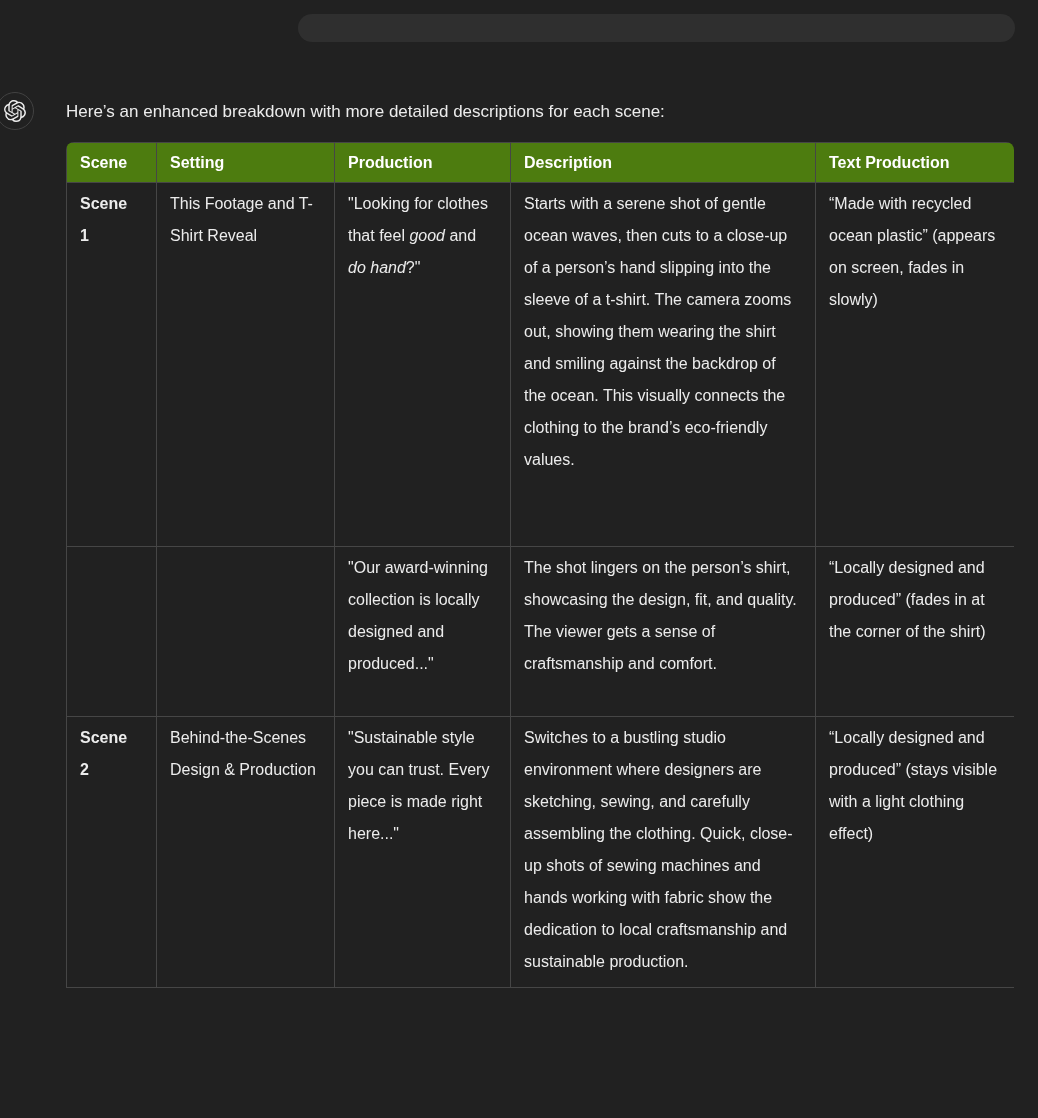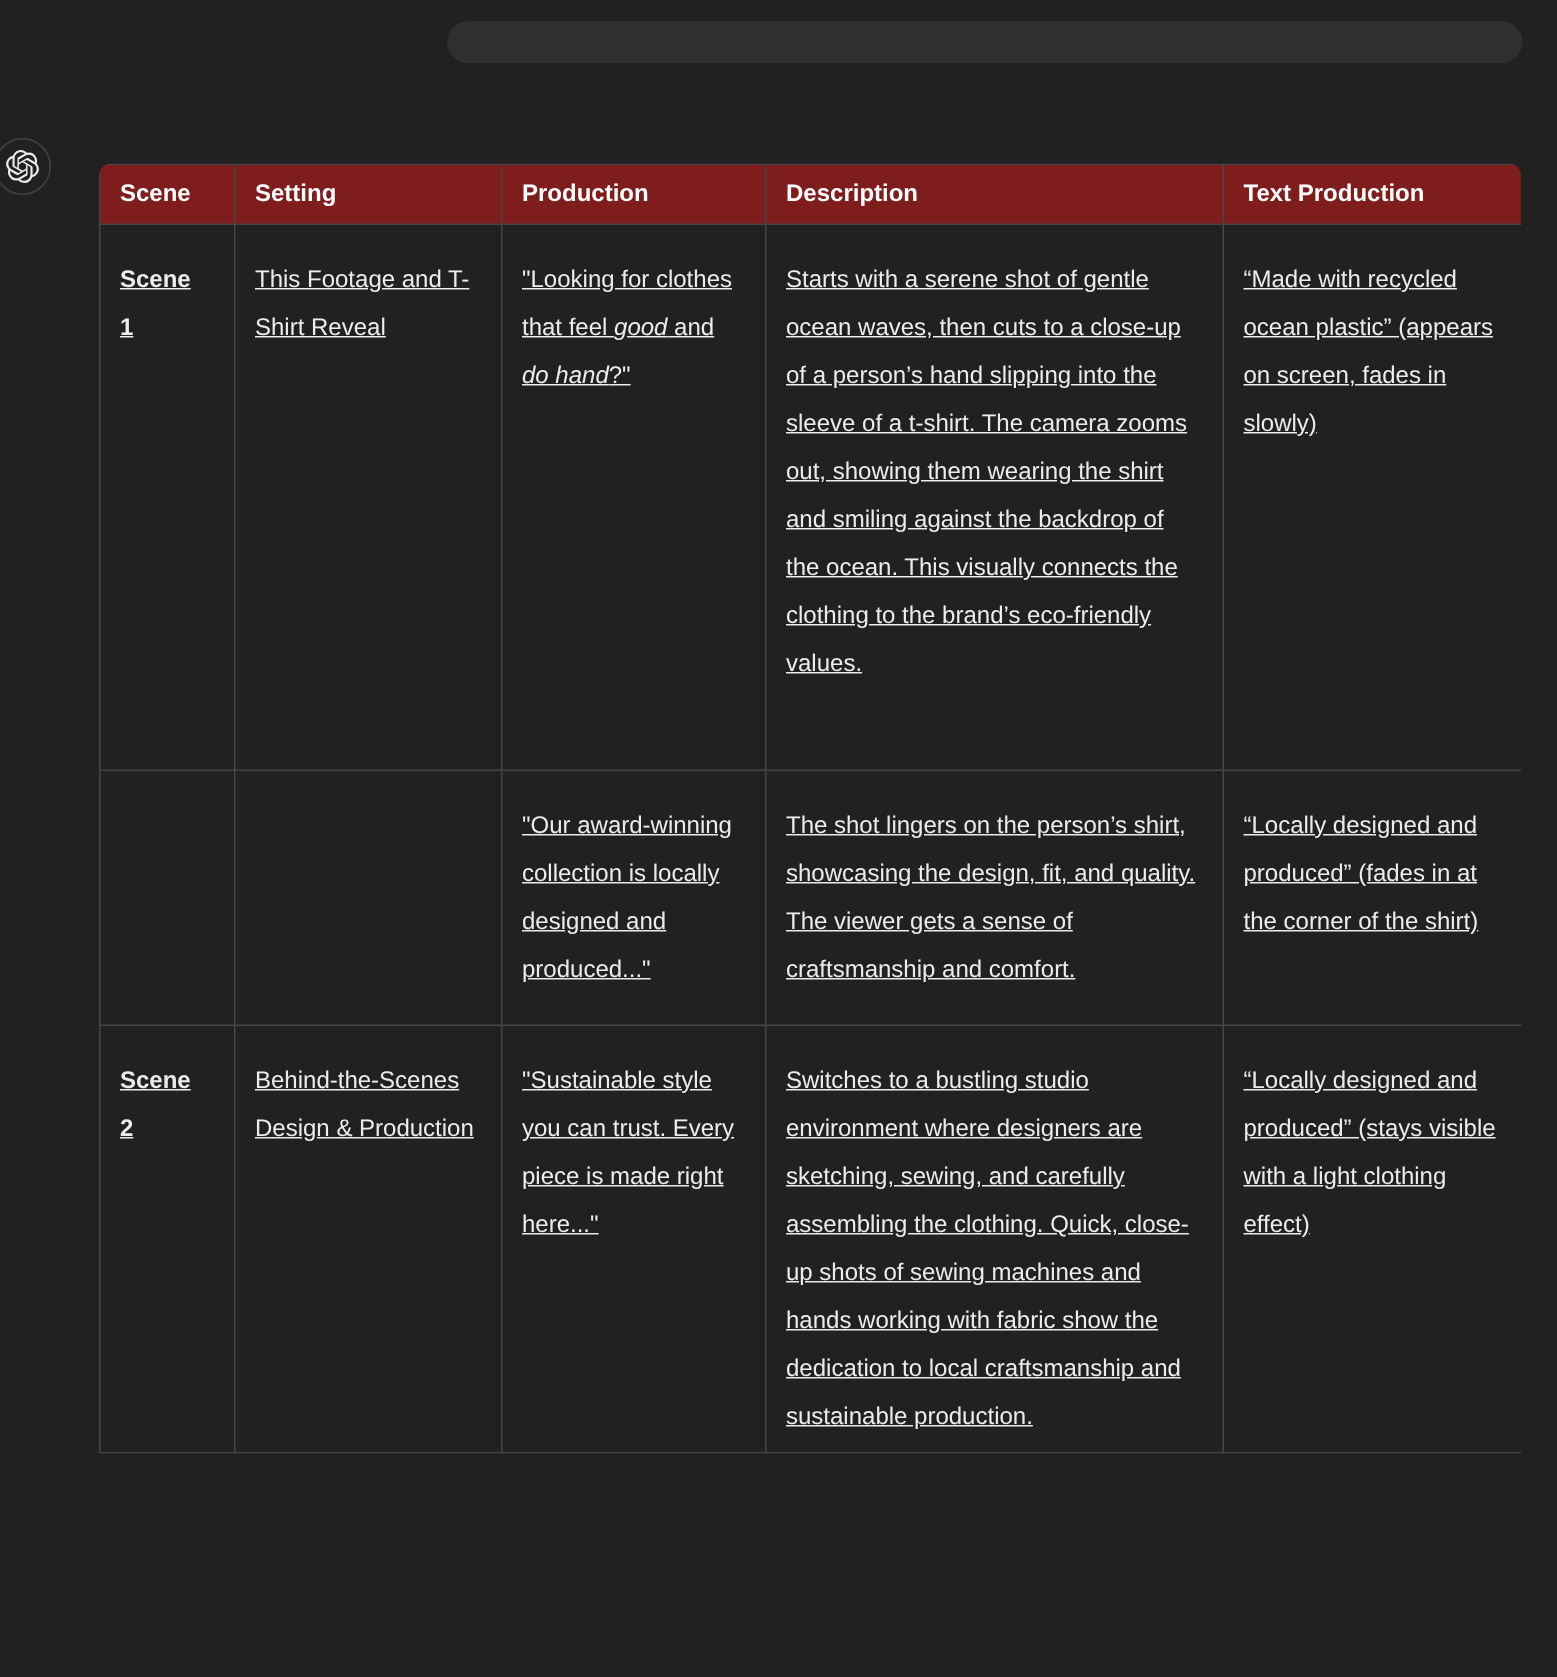--- a/index.html
+++ b/index.html
@@ -64,37 +64,36 @@
     border-radius: 8px 8px 0 0;
     overflow: hidden;
   }
   table {
     width: 948px;
     table-layout: fixed;
     border-collapse: collapse;
     font-size: 16px;
   }
   th {
-    background: #7f1d1d;
+    background: #4d7c0f;
     color: #ffffff;
     font-weight: 700;
     text-align: left;
     height: 40px;
     padding: 0 13px;
     border: 1px solid #464646;
     font-size: 16px;
   }
   td {
     vertical-align: top;
-    padding: 21px 16px 7px 13px;
+    padding: 5px 16px 7px 13px;
     line-height: 32px;
     border: 1px solid #464646;
     color: #ececec;
     overflow: hidden;
-    text-decoration: underline;
   }
   td.cell-scene { font-weight: 700; }
   td em { font-style: italic; }
   tr.row-1 { height: 364px; }
   tr.row-2 { height: 170px; }
   tr.row-3 { height: 271px; }
 </style>
 </head>
 <body>
 
@@ -109,20 +108,21 @@
     </div>
   </div>
 
   <div class="assistant-row">
     <div class="avatar">
       <svg viewBox="0 0 24 24" aria-hidden="true">
         <path d="M22.2819 9.8211a5.9847 5.9847 0 0 0-.5157-4.9108 6.0462 6.0462 0 0 0-6.5098-2.9A6.0651 6.0651 0 0 0 4.9807 4.1818a5.9847 5.9847 0 0 0-3.9977 2.9 6.0462 6.0462 0 0 0 .7427 7.0966 5.98 5.98 0 0 0 .511 4.9107 6.051 6.051 0 0 0 6.5146 2.9001A5.9847 5.9847 0 0 0 13.2599 24a6.0557 6.0557 0 0 0 5.7718-4.2058 5.9894 5.9894 0 0 0 3.9977-2.9001 6.0557 6.0557 0 0 0-.7475-7.073zM13.2599 22.4301a4.4755 4.4755 0 0 1-2.8764-1.0408l.1419-.0804 4.7783-2.7582a.7948.7948 0 0 0 .3927-.6813v-6.7369l2.02 1.1686a.071.071 0 0 1 .038.052v5.5826a4.504 4.504 0 0 1-4.4945 4.4944zm-9.6607-4.1254a4.4708 4.4708 0 0 1-.5346-3.0137l.142.0852 4.783 2.7582a.7712.7712 0 0 0 .7806 0l5.8428-3.3685v2.3324a.0804.0804 0 0 1-.0332.0615L9.74 19.9502a4.4992 4.4992 0 0 1-6.1408-1.6464zM2.3408 7.8956a4.485 4.485 0 0 1 2.3655-1.9728V11.6a.7664.7664 0 0 0 .3879.6765l5.8144 3.3543-2.0201 1.1685a.0757.0757 0 0 1-.071 0l-4.8303-2.7865A4.504 4.504 0 0 1 2.3408 7.8956zm16.5963 3.8558L13.1038 8.364 15.1192 7.2a.0757.0757 0 0 1 .071 0l4.8303 2.7913a4.4944 4.4944 0 0 1-.6765 8.1042v-5.6772a.79.79 0 0 0-.407-.667zm2.0107-3.0231l-.142-.0852-4.7735-2.7818a.7759.7759 0 0 0-.7854 0L9.409 9.2297V6.8974a.0662.0662 0 0 1 .0284-.0615l4.8303-2.7866a4.4992 4.4992 0 0 1 6.6802 4.66zM8.3065 12.863l-2.02-1.1638a.0804.0804 0 0 1-.038-.0567V6.0742a4.4992 4.4992 0 0 1 7.3757-3.4537l-.142.0805L8.704 5.459a.7948.7948 0 0 0-.3927.6813zm1.0976-2.3654l2.602-1.4998 2.6069 1.4998v2.9994l-2.5974 1.4997-2.6067-1.4997z"></path>
       </svg>
     </div>
     <div class="assistant-content">
+      <p class="intro">Here’s an enhanced breakdown with more detailed descriptions for each scene:</p>
 
       <div class="table-wrap">
         <table>
           <colgroup>
             <col style="width:90px">
             <col style="width:178px">
             <col style="width:176px">
             <col style="width:305px">
             <col style="width:199px">
           </colgroup>

